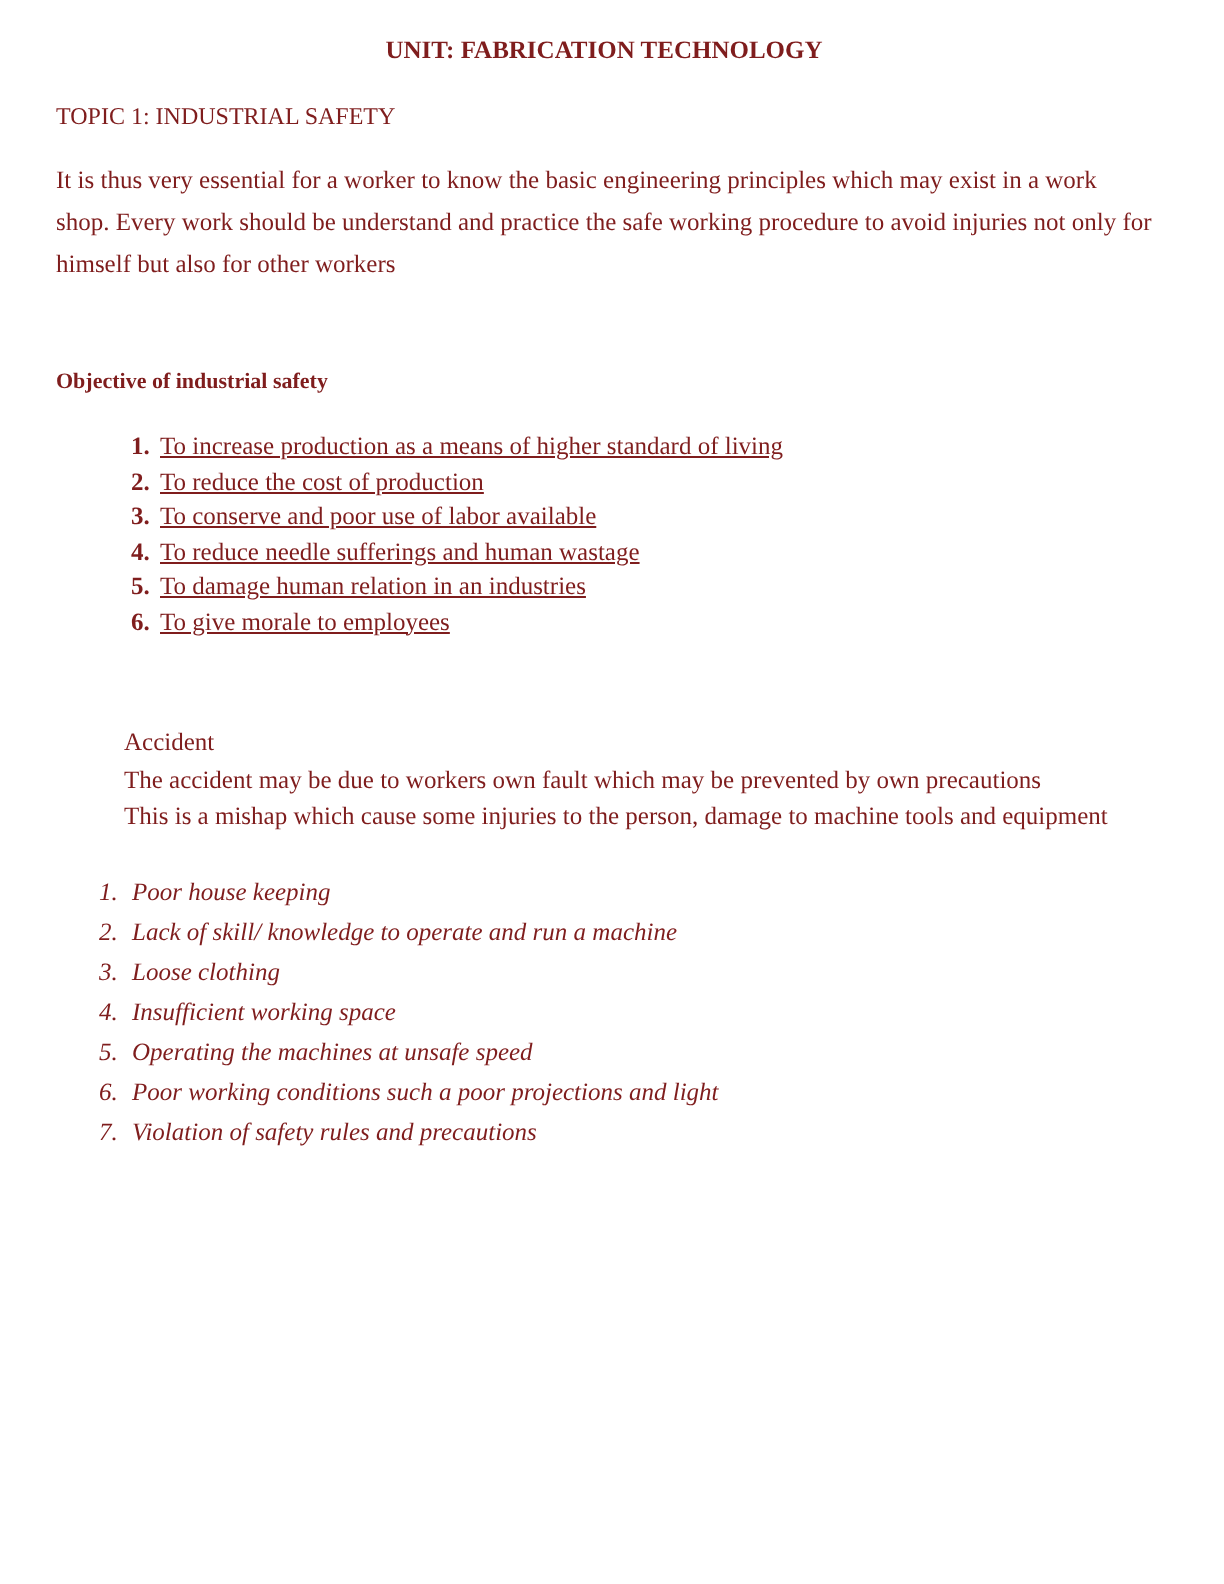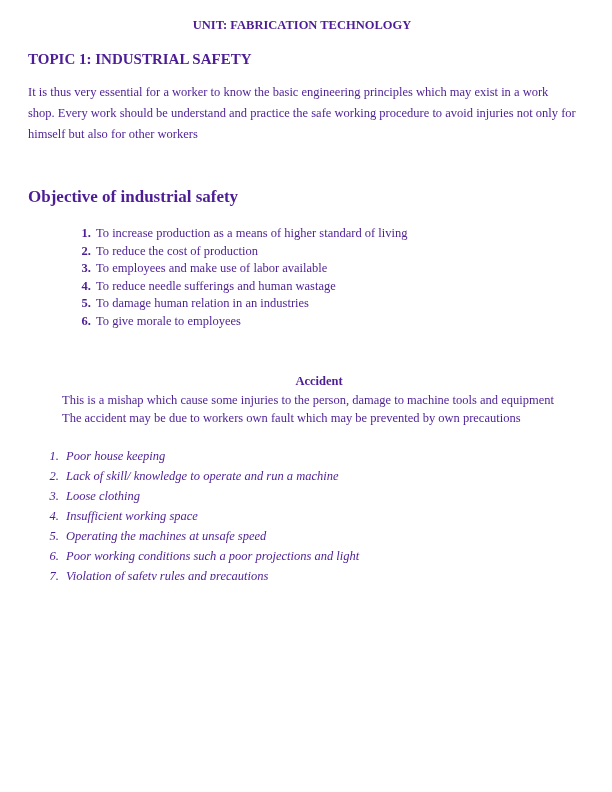--- a/index.html
+++ b/index.html
@@ -9,62 +9,62 @@
   }
   .page {
     position: relative;
     width: 612px;
     height: 580px;
     box-sizing: border-box;
     background: #ffffff;
     padding: 12px 36px 20px 28px;
     font-family: "Liberation Serif", "DejaVu Serif", serif;
     font-size: 12.5px;
-    color: #4c1d95;
+    color: #7f1d1d;
     overflow: hidden;
   }
   .doc-title {
     text-align: center;
     font-size: 12.5px;
     font-weight: bold;
     margin: 6px 0 18px 0;
   }
   .topic-heading {
-    font-size: 15px;
-    font-weight: bold;
+    font-size: 12px;
+    font-weight: normal;
     margin: 0 0 14px 0;
   }
   .body-para {
     line-height: 21px;
     margin: 0 0 11px 0;
   }
   .section-heading {
-    font-size: 17px;
+    font-size: 11px;
     font-weight: bold;
     margin: 42px 0 18px 0;
   }
   ol.objectives-list {
-    margin: 16px;
+    margin: 0;
     padding: 0 0 0 50px;
+    text-decoration: underline;
   }
   ol.objectives-list li {
     line-height: 17.5px;
     padding-left: 2px;
   }
   ol.objectives-list li::marker {
     font-weight: bold;
   }
   .accident-block {
     margin: 42px 0 0 34px;
   }
   .accident-heading {
-    font-weight: bold;
+    font-weight: normal;
     margin: 0;
     line-height: 18.5px;
-    text-align: center;
   }
   .accident-text {
     margin: 0;
     line-height: 18.5px;
   }
   .causes-heading {
     font-size: 12.5px;
     font-weight: bold;
     text-decoration: underline;
     margin: 42px 0 0 34px;
@@ -89,30 +89,30 @@
   <div class="topic-heading">TOPIC 1: INDUSTRIAL SAFETY</div>
 
 
   <p class="body-para">It is thus very essential for a worker to know the basic engineering principles which may exist in a work shop. Every work should be understand and practice the safe working procedure to avoid injuries not only for himself but also for other workers</p>
 
   <div class="section-heading">Objective of industrial safety</div>
 
   <ol class="objectives-list">
     <li>To increase production as a means of higher standard of living</li>
     <li>To reduce the cost of production</li>
-    <li>To employees and make use of labor available</li>
+    <li>To conserve and poor use of labor available</li>
     <li>To reduce needle sufferings and human wastage</li>
     <li>To damage human relation in an industries</li>
     <li>To give morale to employees</li>
   </ol>
 
   <div class="accident-block">
     <p class="accident-heading">Accident</p>
+    <p class="accident-text">The accident may be due to workers own fault which may be prevented by own precautions</p>
     <p class="accident-text">This is a mishap which cause some injuries to the person, damage to machine tools and equipment</p>
-    <p class="accident-text">The accident may be due to workers own fault which may be prevented by own precautions</p>
   </div>
 
 
   <ol class="causes-list">
     <li>Poor house keeping</li>
     <li>Lack of skill/ knowledge to operate and run a machine</li>
     <li>Loose clothing</li>
     <li>Insufficient working space</li>
     <li>Operating the machines at unsafe speed</li>
     <li>Poor working conditions such a poor projections and light</li>

